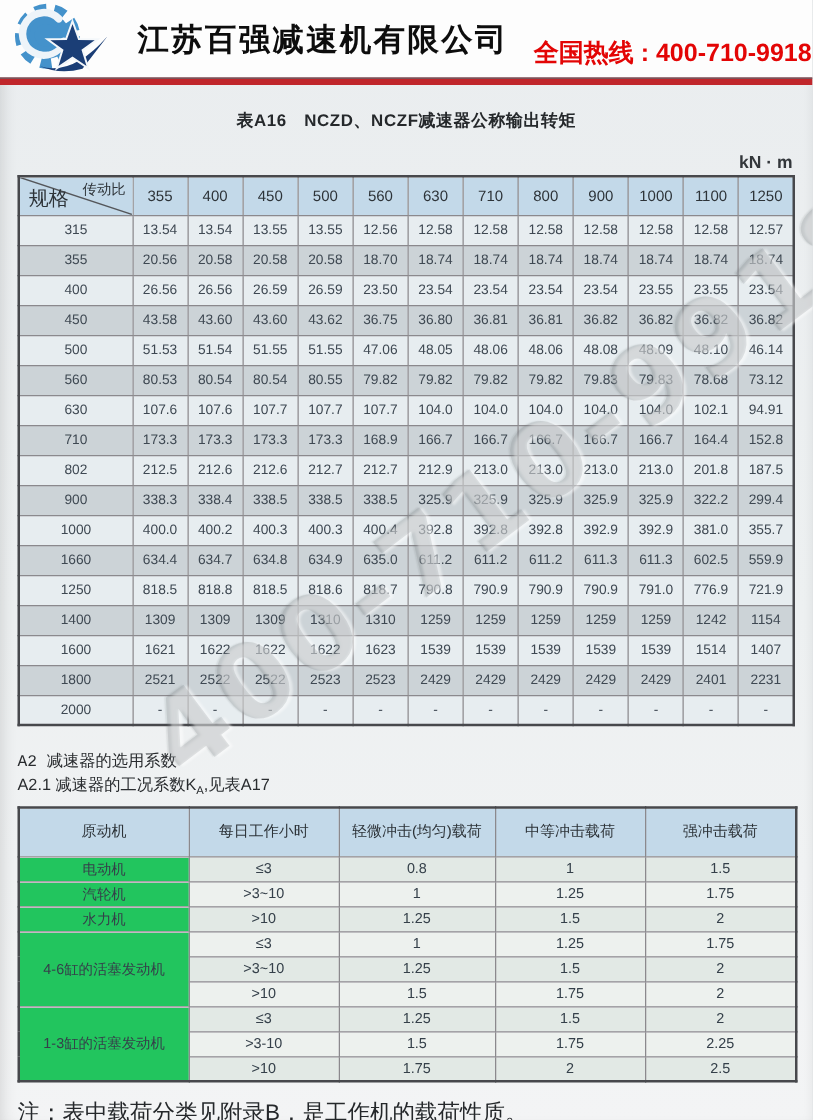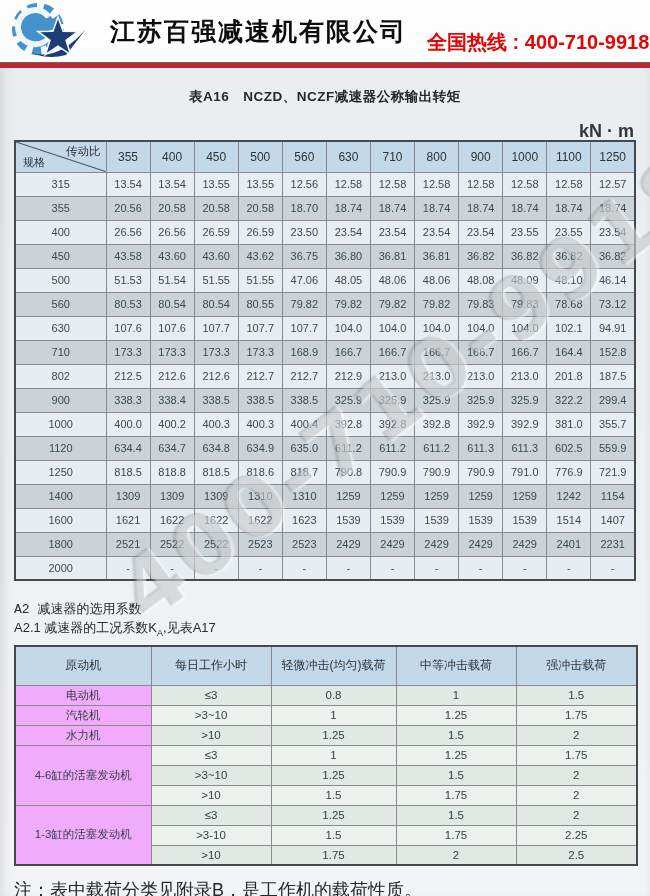--- a/index.html
+++ b/index.html
@@ -35,42 +35,42 @@
     position: absolute; top: 62px; left: 0; right: 0; height: 6px;
     background: #c0262b; border-top: 1px solid #63636a; z-index: 2;
   }
   
   .doc-title {
     position: absolute; top: 88px; left: 0; width: 100%; text-align: center;
     font-size: 13.5px; font-weight: bold; color: #25282b; letter-spacing: 0.5px;
   }
   .unit {
     position: absolute; top: 121px; right: 16px;
-    font-size: 18px; font-weight: 600; color: #33373b;
+    font-size: 14px; font-weight: 600; color: #33373b;
   }
   
   #torque-table {
     position: absolute; top: 140px; left: 14px; width: 622px;
     border-collapse: collapse; table-layout: fixed;
     border: 2px solid #47484c; z-index: 1;
   }
   #torque-table th, #torque-table td {
     border: 1px solid #8b898d; text-align: center; padding: 0; overflow: hidden;
   }
   #torque-table thead th {
     height: 31px; background: #c3d9e9; font-size: 12px;
     font-weight: normal; color: #2d3338;
   }
   #torque-table tbody td { height: 24px; font-size: 11px; color: #3e4852; }
   #torque-table tr.light { background: #e7edf0; }
   #torque-table tr.dark  { background: #ccd3d7; }
   .corner { position: relative; padding: 0; margin-left: 22px; }
   .corner svg { position: absolute; left: 0; top: 0; width: 100%; height: 100%; display: block; }
   .corner .ct { position: absolute; top: 2px; right: 5px; font-size: 11.5px; color: #2d3338; }
-  .corner .cb { position: absolute; bottom: 2px; left: 7px; font-size: 11px; color: #2d3338; }
+  .corner .cb { position: absolute; bottom: 2px; left: 7px; font-size: 16px; color: #2d3338; }
   
   .watermark {
     position: absolute; left: 100px; top: 562px;
     transform: rotate(-37deg); transform-origin: 0 0;
     font-family: "DejaVu Sans", sans-serif; font-size: 84px; font-weight: bold;
     letter-spacing: 5px; white-space: nowrap; pointer-events: none; z-index: 3;
     color: rgba(125, 131, 137, 0.20);
     text-shadow: 2px 2px 2px rgba(255,255,255,0.5), -1px -1px 1px rgba(90,95,100,0.12);
   }
   
@@ -86,21 +86,21 @@
   #factor-table th, #factor-table td {
     border: 1px solid #8b898d; text-align: center; padding: 0; overflow: hidden;
   }
   #factor-table thead th {
     height: 39px; background: #c3d9e9; font-size: 12px;
     font-weight: normal; color: #2d3338;
   }
   #factor-table tbody td { height: 20px; font-size: 11.5px; color: #35404a; }
   #factor-table tr.f-light { background: #e2e9e5; }
   #factor-table tr.f-dark  { background: #edf1ee; }
-  #factor-table td.machine { background: #f0abfc; }
+  #factor-table td.machine { background: #22c55e; }
   
   .note {
     position: absolute; top: 860px; left: 14px;
     font-size: 18px; font-weight: 400; color: #25282b;
   }
 </style>
 </head>
 <body>
 
 <div class="page">
@@ -310,21 +310,21 @@
           <td>400.4</td>
           <td>392.8</td>
           <td>392.8</td>
           <td>392.8</td>
           <td>392.9</td>
           <td>392.9</td>
           <td>381.0</td>
           <td>355.7</td>
         </tr>
         <tr class="dark">
-          <td>1120</td>
+          <td>1660</td>
           <td>634.4</td>
           <td>634.7</td>
           <td>634.8</td>
           <td>634.9</td>
           <td>635.0</td>
           <td>611.2</td>
           <td>611.2</td>
           <td>611.2</td>
           <td>611.3</td>
           <td>611.3</td>

